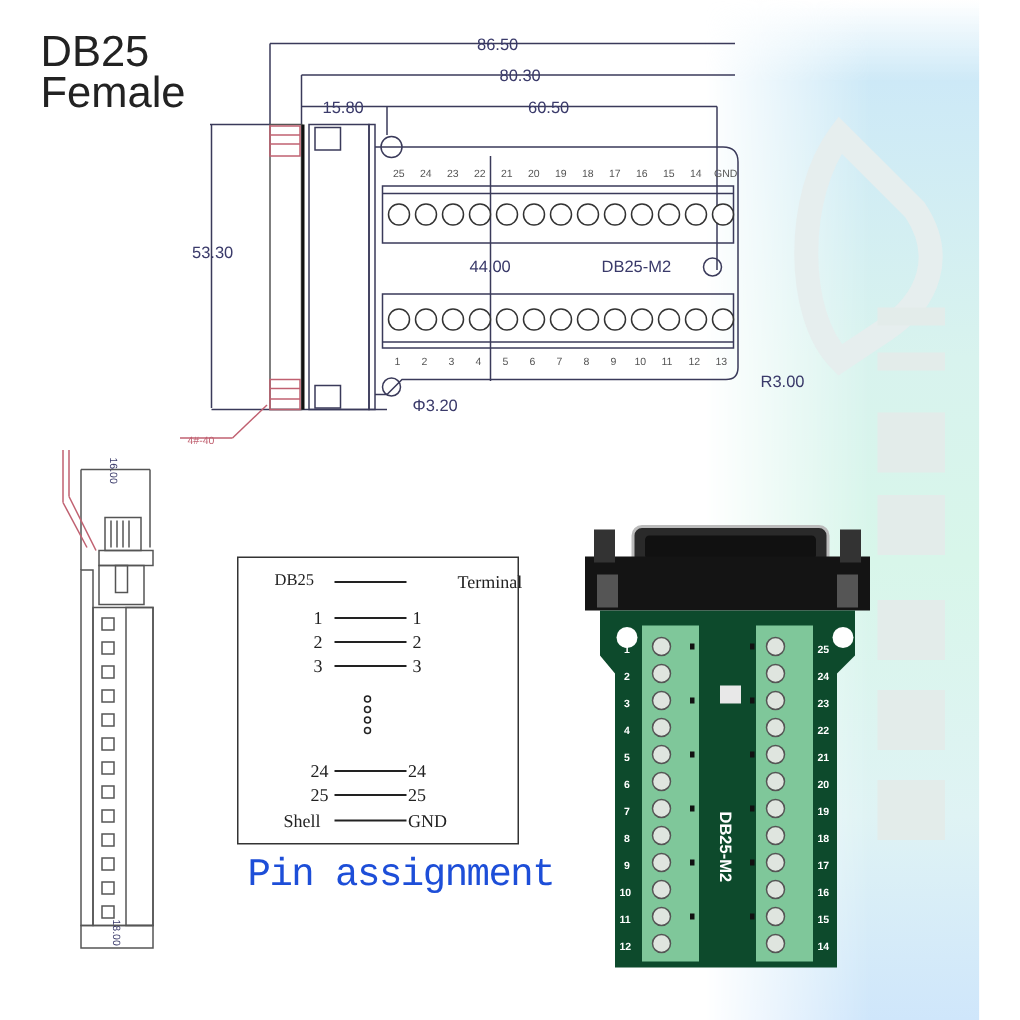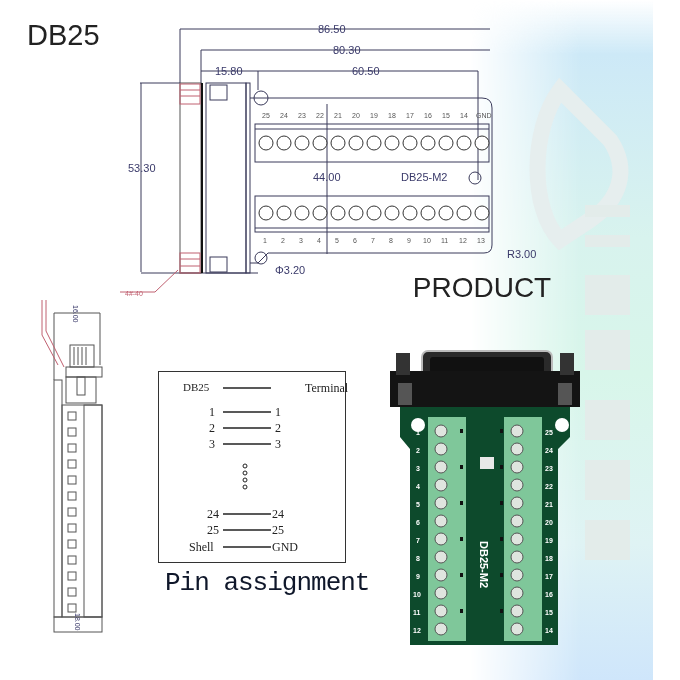--- a/index.html
+++ b/index.html
@@ -6,21 +6,21 @@
     body { width:680px; height:680px; position:relative; overflow:hidden; background:#ffffff; font-family:"Liberation Sans", sans-serif; }
     .bg-grad { position:absolute; left:470px; top:0; width:183px; height:680px;
       background: linear-gradient(180deg, rgba(255,255,255,0) 0%, #cde9f7 8%, #d8f3ee 35%, #d8f6ea 55%, #dff3f4 80%, #cfe6fb 100%);
       -webkit-mask-image: linear-gradient(90deg, transparent 0%, #000 60%);
       mask-image: linear-gradient(90deg, transparent 0%, #000 60%); }
     .abs { position:absolute; }
     .title { left:27px; top:22px; font-size:29px; line-height:27px; color:#222; font-weight:normal; }
     .pp { left:382px; top:273px; font-size:28px; line-height:30px; color:#222; text-align:center; width:200px; }
     svg text { font-family:"Liberation Sans", sans-serif; }
     .pin-box { left:158px; top:371px; width:188px; height:192px; border:1px solid #333; box-sizing:border-box; }
-    .pin-caption { left:165px; top:568px; font-family:"Liberation Mono", monospace; font-size:26px; color:#0f172a; letter-spacing:-1px; }
+    .pin-caption { left:165px; top:568px; font-family:"Liberation Mono", monospace; font-size:26px; color:#1d4ed8; letter-spacing:-1px; }
     .mono { font-family:"Liberation Serif", serif; font-size:12px; color:#222; }
   </style>
 </head>
 <body>
 
 <div class="bg-grad"></div>
 
 <svg class="abs" style="left:520px;top:70px;" width="130" height="560">
   <path d="M40 20 C10 60, 10 140, 40 170 L70 150 C100 130,110 100,90 70 Z" fill="none" stroke="#e6eeee" stroke-width="16"></path>
   <g fill="#e3ecea">
@@ -29,20 +29,21 @@
     <rect x="65" y="205" width="45" height="40"></rect>
       <rect x="65" y="260" width="45" height="40"></rect>
     <rect x="65" y="330" width="45" height="40"></rect>
       <rect x="65" y="390" width="45" height="40"></rect>
     <rect x="65" y="450" width="45" height="40"></rect>
   </g>
 </svg>
 
 <div class="abs title">
   <div>DB25</div>
+  <div>Female</div>
 </div>
 
 <svg class="abs" style="left:0;top:0;" width="560" height="300">
   <g stroke="#3a3a5a" stroke-width="1" fill="none">
 
     <line x1="180" y1="29" x2="490" y2="29"></line>
     <line x1="180" y1="29" x2="180" y2="83"></line>
     <line x1="201" y1="50" x2="490" y2="50"></line>
     <line x1="201" y1="50" x2="201" y2="85"></line>
     <line x1="201" y1="71" x2="478" y2="71"></line>
@@ -232,21 +233,20 @@
   <span class="abs mono" style="left:48px;top:135px;">24</span>
   <span class="abs mono" style="left:113px;top:135px;">24</span>
   <span class="abs mono" style="left:48px;top:151px;">25</span>
   <span class="abs mono" style="left:113px;top:151px;">25</span>
   <span class="abs mono" style="left:30px;top:168px;text-align:right;">Shell</span>
   <span class="abs mono" style="left:113px;top:168px;">GND</span>
 </div>
 <div class="abs pin-caption">Pin assignment</div>
 
 <div class="abs pp">
-  <div>PRODUCT</div>
 </div>
 
 <svg class="abs" style="left:390px;top:345px;" width="190" height="320">
 
   <rect x="32" y="6" width="130" height="30" rx="6" fill="#2a2a2a" stroke="#bbb" stroke-width="2"></rect>
   <rect x="40" y="12" width="114" height="16" rx="3" fill="#111"></rect>
   <rect x="0" y="26" width="190" height="36" fill="#141414"></rect>
   <rect x="6" y="8" width="14" height="22" fill="#333"></rect>
   <rect x="170" y="8" width="14" height="22" fill="#333"></rect>
   <rect x="8" y="38" width="14" height="22" fill="#555"></rect>

